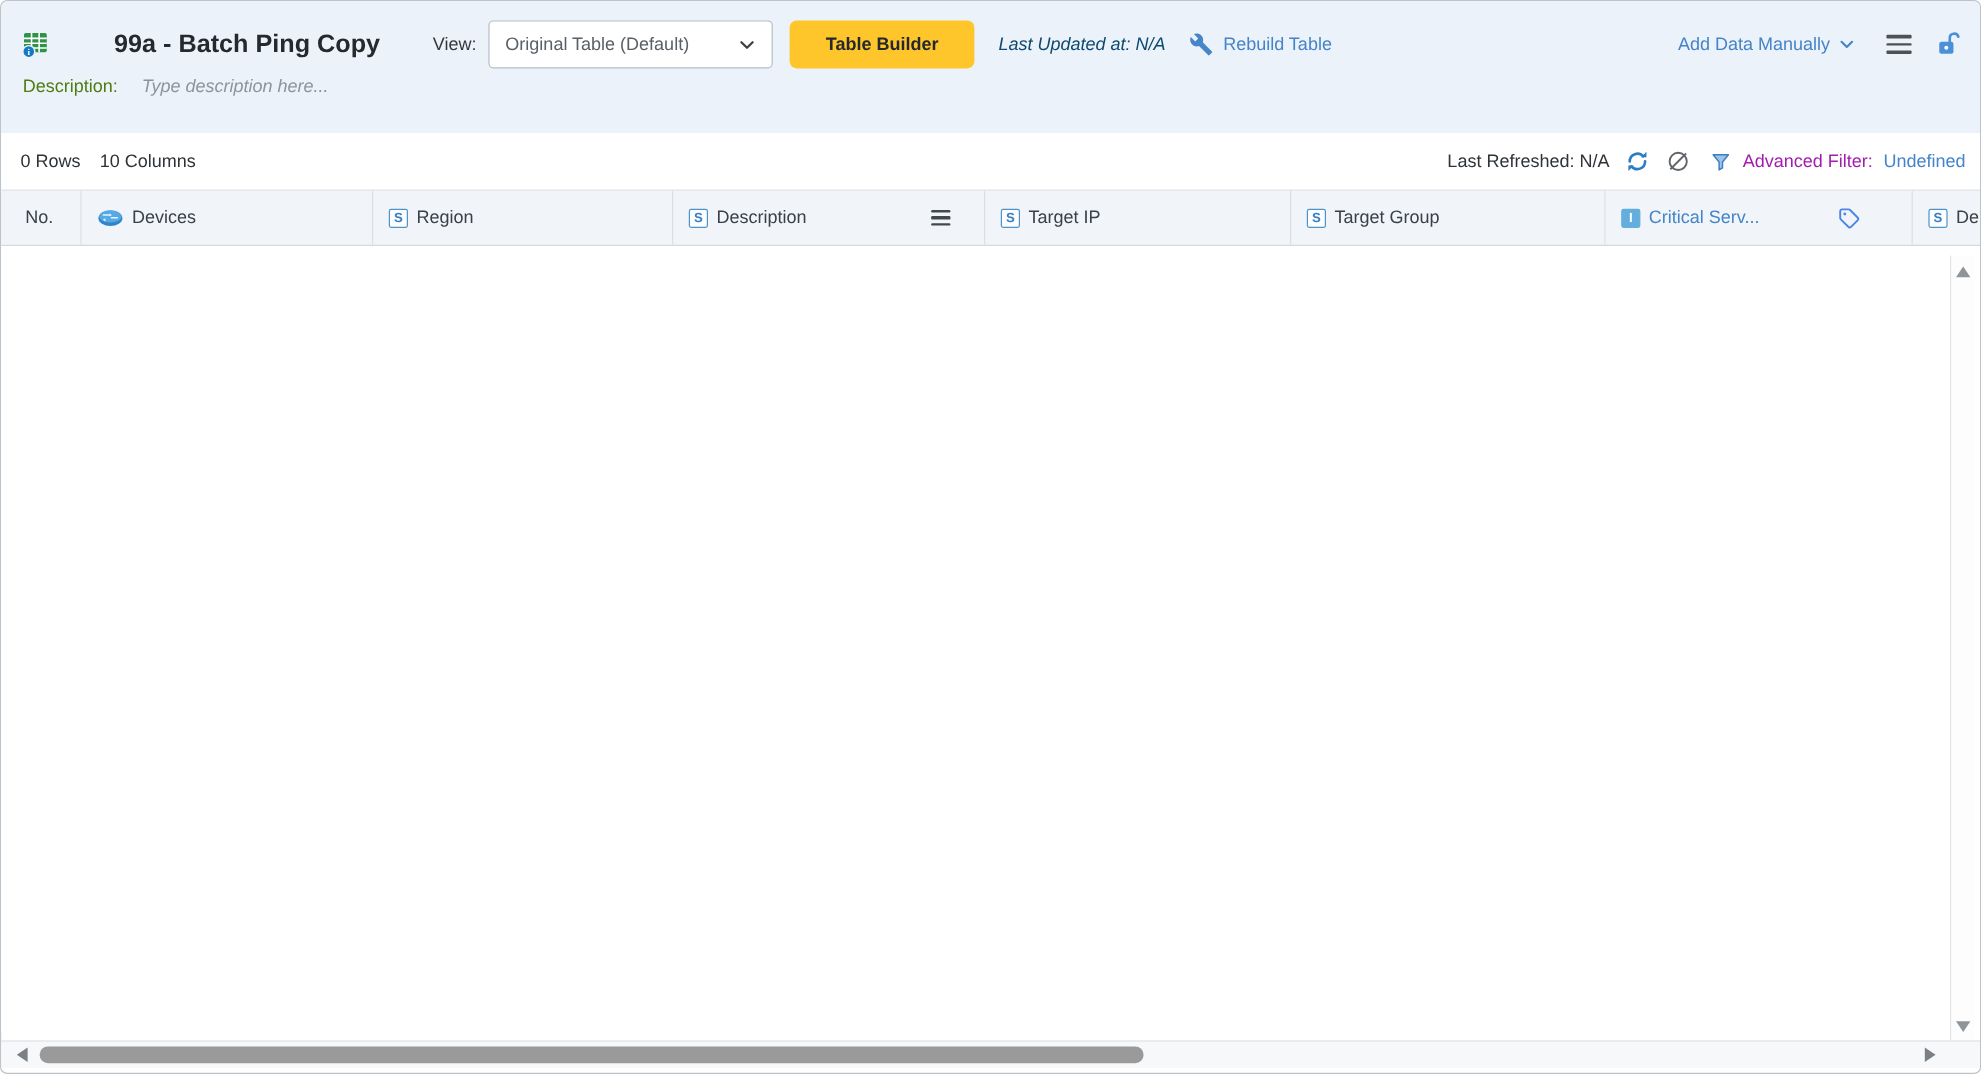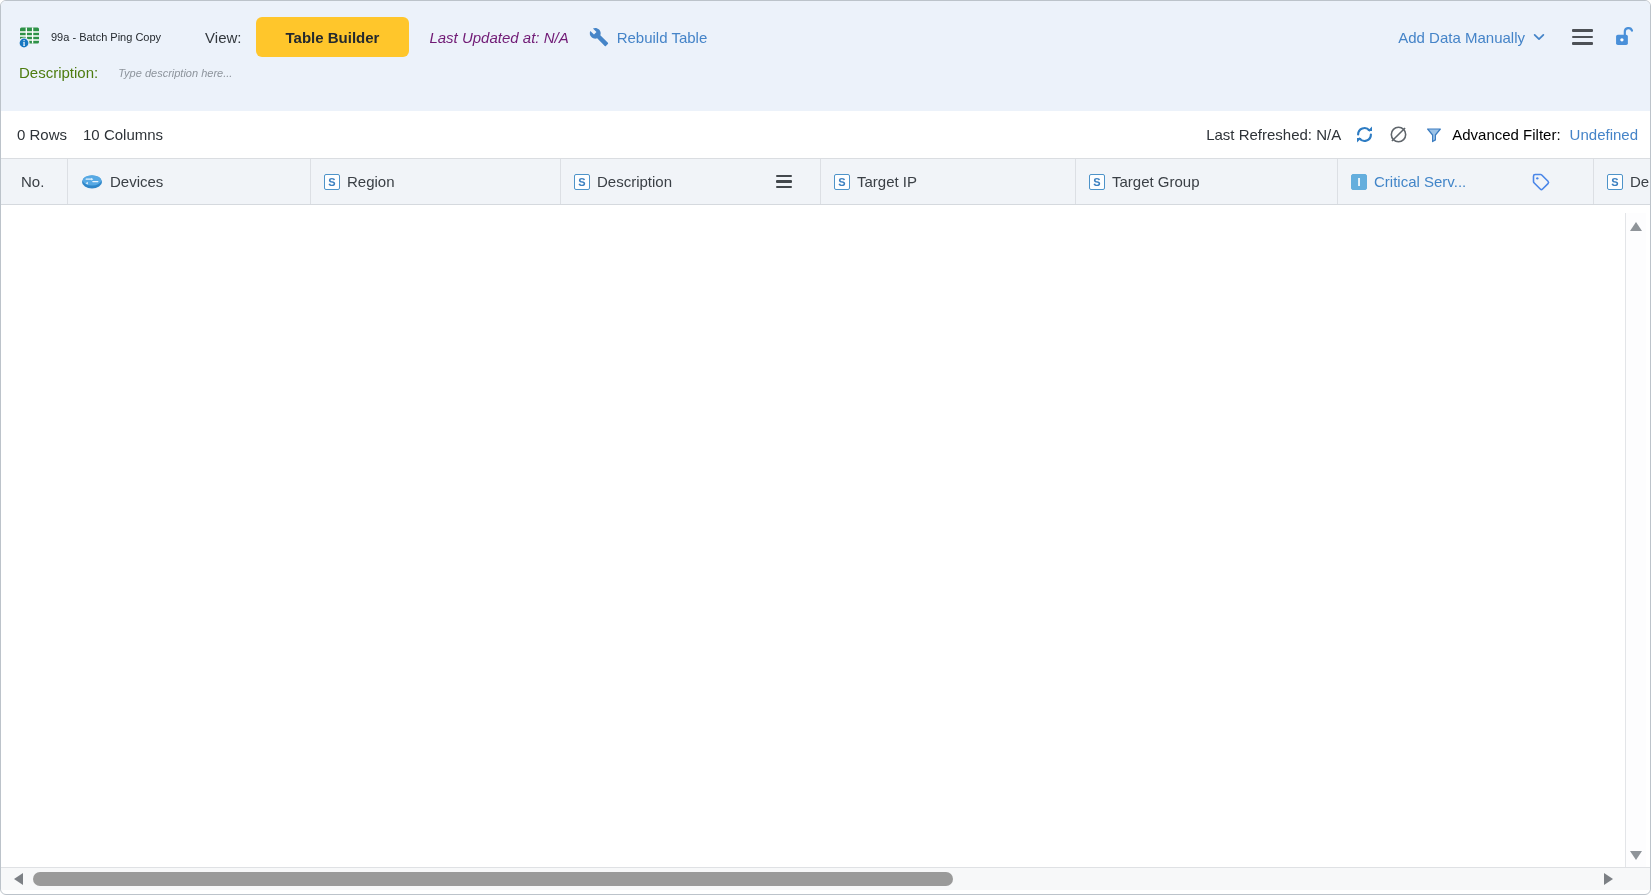--- a/index.html
+++ b/index.html
@@ -8,65 +8,65 @@
 
   .page {
     position:relative; width:1651px; height:895px;
     border:1px solid #bcc3ca; border-radius:6px; overflow:hidden; background:#fff;
   }
 
   
   .topbar { height:110px; background:#ECF2FA; padding:0 16px; }
   .topbar-row1 { display:flex; align-items:center; padding-top:16px; height:56px; }
   .tbl-icon { width:26px; height:24px; margin-right:8px; flex:0 0 auto; }
-  .title { font-weight:normal; font-size:11px; color:#24292e; white-space:nowrap; }
+  .title { font-weight:bold; font-size:21px; color:#24292e; white-space:nowrap;margin-left:44px; }
   .view-label { margin-left:44px; color:#33383d; }
   .view-select {
     margin-left:10px; width:237px; height:40px; background:#fff;
     border:1px solid #b7bdc5; border-radius:4px; display:flex; align-items:center;
     justify-content:space-between; padding:0 13px; cursor:pointer;
   }
   .view-select .val { color:#5a6067; white-space:nowrap; }
   .btn-yellow {
     margin-left:14px; height:40px; padding:12px 30px; background:#FFC62B; border:none;
     border-radius:6px; font-family:inherit; font-size:15px; font-weight:bold; color:#24292e;
     cursor:pointer; white-space:nowrap;
   }
-  .last-updated { margin-left:20px; font-style:italic; color:#701a75; white-space:nowrap; }
+  .last-updated { margin-left:20px; font-style:italic; color:#0c4a6e; white-space:nowrap; }
   .rebuild { margin-left:20px; display:flex; align-items:center; gap:8px; cursor:pointer; }
   .link-blue { color:#4584C8; white-space:nowrap; }
   .right-group { margin-left:auto; display:flex; align-items:center; }
   .add-data { display:flex; align-items:center; gap:7px; cursor:pointer; }
   .burger { margin-left:24px; display:flex; flex-direction:column; gap:4px; cursor:pointer; padding:2px; }
   .burger i { display:block; width:21px; height:2.6px; background:#4d5156; border-radius:1px; }
   .lock { margin-left:18px; cursor:pointer; display:flex; }
   .topbar-row2 { display:flex; align-items:center; margin-top:7px; padding-left:2px; }
   .desc-label { color:#4d7c0f; }
   .desc-input {
     margin-left:20px; width:420px; border:none; background:transparent; outline:none;
-    font-family:inherit; font-size:11px; color:#33383d;
+    font-family:inherit; font-size:15px; color:#33383d;
   }
   .desc-input::placeholder, .search-input::placeholder { font-style:italic; color:#8d949c; }
 
   
   .toolbar {
     height:48px; background:#fff; border-bottom:1px solid #dadde1;
     display:flex; align-items:center; padding:0 12px 0 16px;
   }
   .counts { display:flex; gap:16px; color:#2e3338; }
   .toolbar-right { margin-left:auto; display:flex; align-items:center; }
   .last-refreshed { color:#2e3338; white-space:nowrap; }
   .icon-btn { display:flex; align-items:center; cursor:pointer; margin-left:13px; }
   .search-box {
     margin-left:14px; width:252px; height:36px; background:#fff; border:1px solid #c2c8cf;
     display:flex; align-items:center; padding:0 8px 0 12px;
   }
   .search-input { flex:1; min-width:0; border:none; outline:none; font-family:inherit; font-size:15px; color:#33383d; background:transparent; }
   .adv-filter { display:flex; align-items:center; margin-left:16px; gap:9px; cursor:pointer; }
-  .adv-filter-label { color:#000000; white-space:nowrap; }
+  .adv-filter-label { color:#a21caf; white-space:nowrap; }
 
   
   .thead { display:flex; height:46px; background:#F1F4F8; border-bottom:1px solid #d5d9de; }
   .th {
     display:flex; align-items:center; gap:7px; padding-left:13px;
     border-right:1px solid #dcdfe4; color:#3b4046; overflow:hidden; white-space:nowrap;
     cursor:pointer; flex:0 0 auto;
   }
   .c0 { width:67px;  padding-left:20px; }
   .c1 { width:243px; }
@@ -132,20 +132,28 @@
             <line x1="9.3" y1="2.5" x2="9.3" y2="18.5"></line>
               <line x1="15.6" y1="2.5" x2="15.6" y2="18.5"></line>
           </g>
           <circle cx="7" cy="18" r="5" fill="#1778c2" stroke="#ecf2fa" stroke-width="1.2"></circle>
           <text x="7" y="20.7" font-size="7.5" fill="#ffffff" text-anchor="middle" font-weight="bold" font-family="Liberation Serif, serif">i</text>
         </svg>
       </span>
       <span class="title">99a - Batch Ping Copy</span>
 
       <span class="view-label">View:</span>
+      <div class="view-select">
+        <span class="val">Original Table (Default)</span>
+        <span>
+          <svg width="15" height="15" viewBox="0 0 16 16">
+              <path d="M3 5.5l5 5 5-5" fill="none" stroke="#3b4045" stroke-width="2" stroke-linecap="round" stroke-linejoin="round"></path>
+            </svg>
+        </span>
+      </div>
 
       <button class="btn-yellow">Table Builder</button>
 
       <span class="last-updated">Last Updated at: N/A</span>
 
       <div class="rebuild">
         <span>
           <svg width="20" height="20" viewBox="0 0 24 24">
               <path d="M22.7 19l-9.1-9.1c.9-2.3.4-5-1.5-6.9-2-2-5-2.4-7.4-1.3L9 6 6 9 1.6 4.7C.4 7.1.9 10.1 2.9 12.1c1.9 1.9 4.6 2.4 6.9 1.5l9.1 9.1c.4.4 1 .4 1.4 0l2.3-2.3c.5-.4.5-1.1.1-1.4z" fill="#4585C8"></path>
             </svg>

